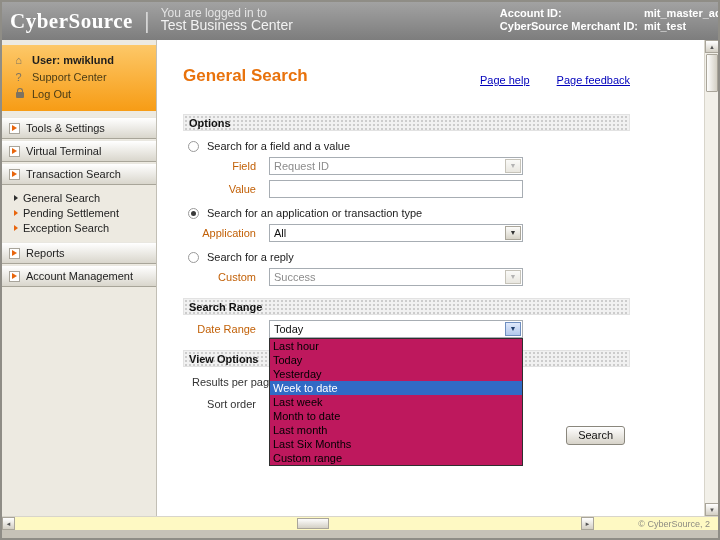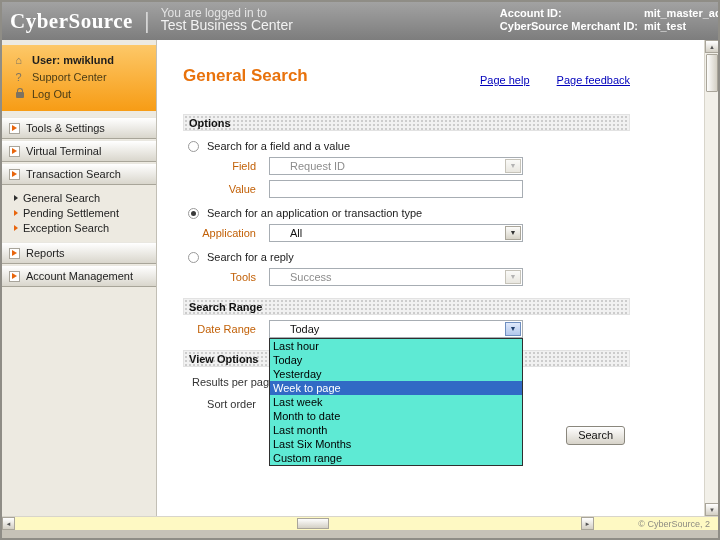--- a/index.html
+++ b/index.html
@@ -71,34 +71,34 @@
            margin-right:8px; position:relative; flex:none; cursor:pointer; }
   .radio.on::after { content:""; position:absolute; left:2px; top:2px; width:5px; height:5px;
            border-radius:50%; background:#3a3a3a; }
   .radio-label { color:#222; }
 
   .form-row { display:flex; align-items:center; margin-top:5px; }
   .form-label { width:86px; text-align:right; padding-right:13px; color:#c26108; white-space:nowrap; flex:none; }
   .form-label.dark { color:#333;padding-left:9px; }
 
   .selectbox { width:254px; height:18px; border:1px solid #a7adb3; background:#fff; position:relative;
-               line-height:16px; padding-left:20px; color:#111; cursor:pointer; }
+               line-height:16px; padding-left:4px; color:#111; cursor:pointer; }
   .arrow-btn { position:absolute; right:1px; top:1px; width:16px; height:14px;
                background:linear-gradient(#fcfcfa,#d7d3c7); border:1px solid #aaa69a;
                font-size:7px; color:#333; display:flex; align-items:center; justify-content:center; cursor:pointer; }
   .arrow-btn::before { content:"▼"; }
   .selectbox.disabled { color:#8c8c8c; cursor:default; }
   .selectbox.disabled .arrow-btn { color:#b3b3b3; background:linear-gradient(#fafaf8,#e9e7e0); border-color:#c6c3b9; }
   .arrow-btn.pressed { background:linear-gradient(#dfe9fb,#b2c8ec); border-color:#6f8fc0; color:#20406e; }
 
   .textinput { width:254px; height:18px; border:1px solid #a7adb3; font-size:11px;
                font-family:inherit; padding:0 4px; }
 
   .dd-anchor { position:relative; }
-  .dd-list { position:absolute; left:0; top:18px; width:254px; background:#5eead4;
+  .dd-list { position:absolute; left:0; top:18px; width:254px; background:#be185d;
              border:1px solid #2f2f2f; z-index:20; }
   .dd-item { height:14px; line-height:14px; padding-left:3px; color:#000; cursor:pointer; white-space:nowrap; }
   .dd-item.selected { background:#316ac5; color:#fff; }
 
   .label-only-row { margin-top:8px; height:14px; display:flex; align-items:center; }
 
   .button-row { display:flex; justify-content:flex-end; margin-top:15px; padding-right:5px; }
   .btn { font-size:11px; font-family:inherit; padding:2px 11px 3px; color:#111;
          background:linear-gradient(#ffffff,#d7d3c9); border:1px solid #8a877d; border-radius:3px; cursor:pointer; }
 
@@ -241,41 +241,41 @@
             <span>All</span>
             <span class="arrow-btn"></span>
           </div>
         </div>
 
         <div class="radio-row">
           <span class="radio"></span>
           <span class="radio-label">Search for a reply</span>
         </div>
         <div class="form-row">
-          <span class="form-label">Tools</span>
+          <span class="form-label">Custom</span>
           <div class="selectbox disabled">
             <span>Success</span>
             <span class="arrow-btn"></span>
           </div>
         </div>
 
         <div class="section-bar mid">Search Range</div>
 
         <div class="form-row">
           <span class="form-label">Date Range</span>
           <div class="dd-anchor">
             <div class="selectbox">
               <span>Today</span>
               <span class="arrow-btn pressed"></span>
             </div>
             <div class="dd-list">
               <div class="dd-item">Last hour</div>
               <div class="dd-item">Today</div>
               <div class="dd-item">Yesterday</div>
-              <div class="dd-item selected">Week to page</div>
+              <div class="dd-item selected">Week to date</div>
               <div class="dd-item">Last week</div>
               <div class="dd-item">Month to date</div>
               <div class="dd-item">Last month</div>
               <div class="dd-item">Last Six Months</div>
               <div class="dd-item">Custom range</div>
             </div>
           </div>
         </div>
 
         <div class="section-bar mid">View Options</div>

